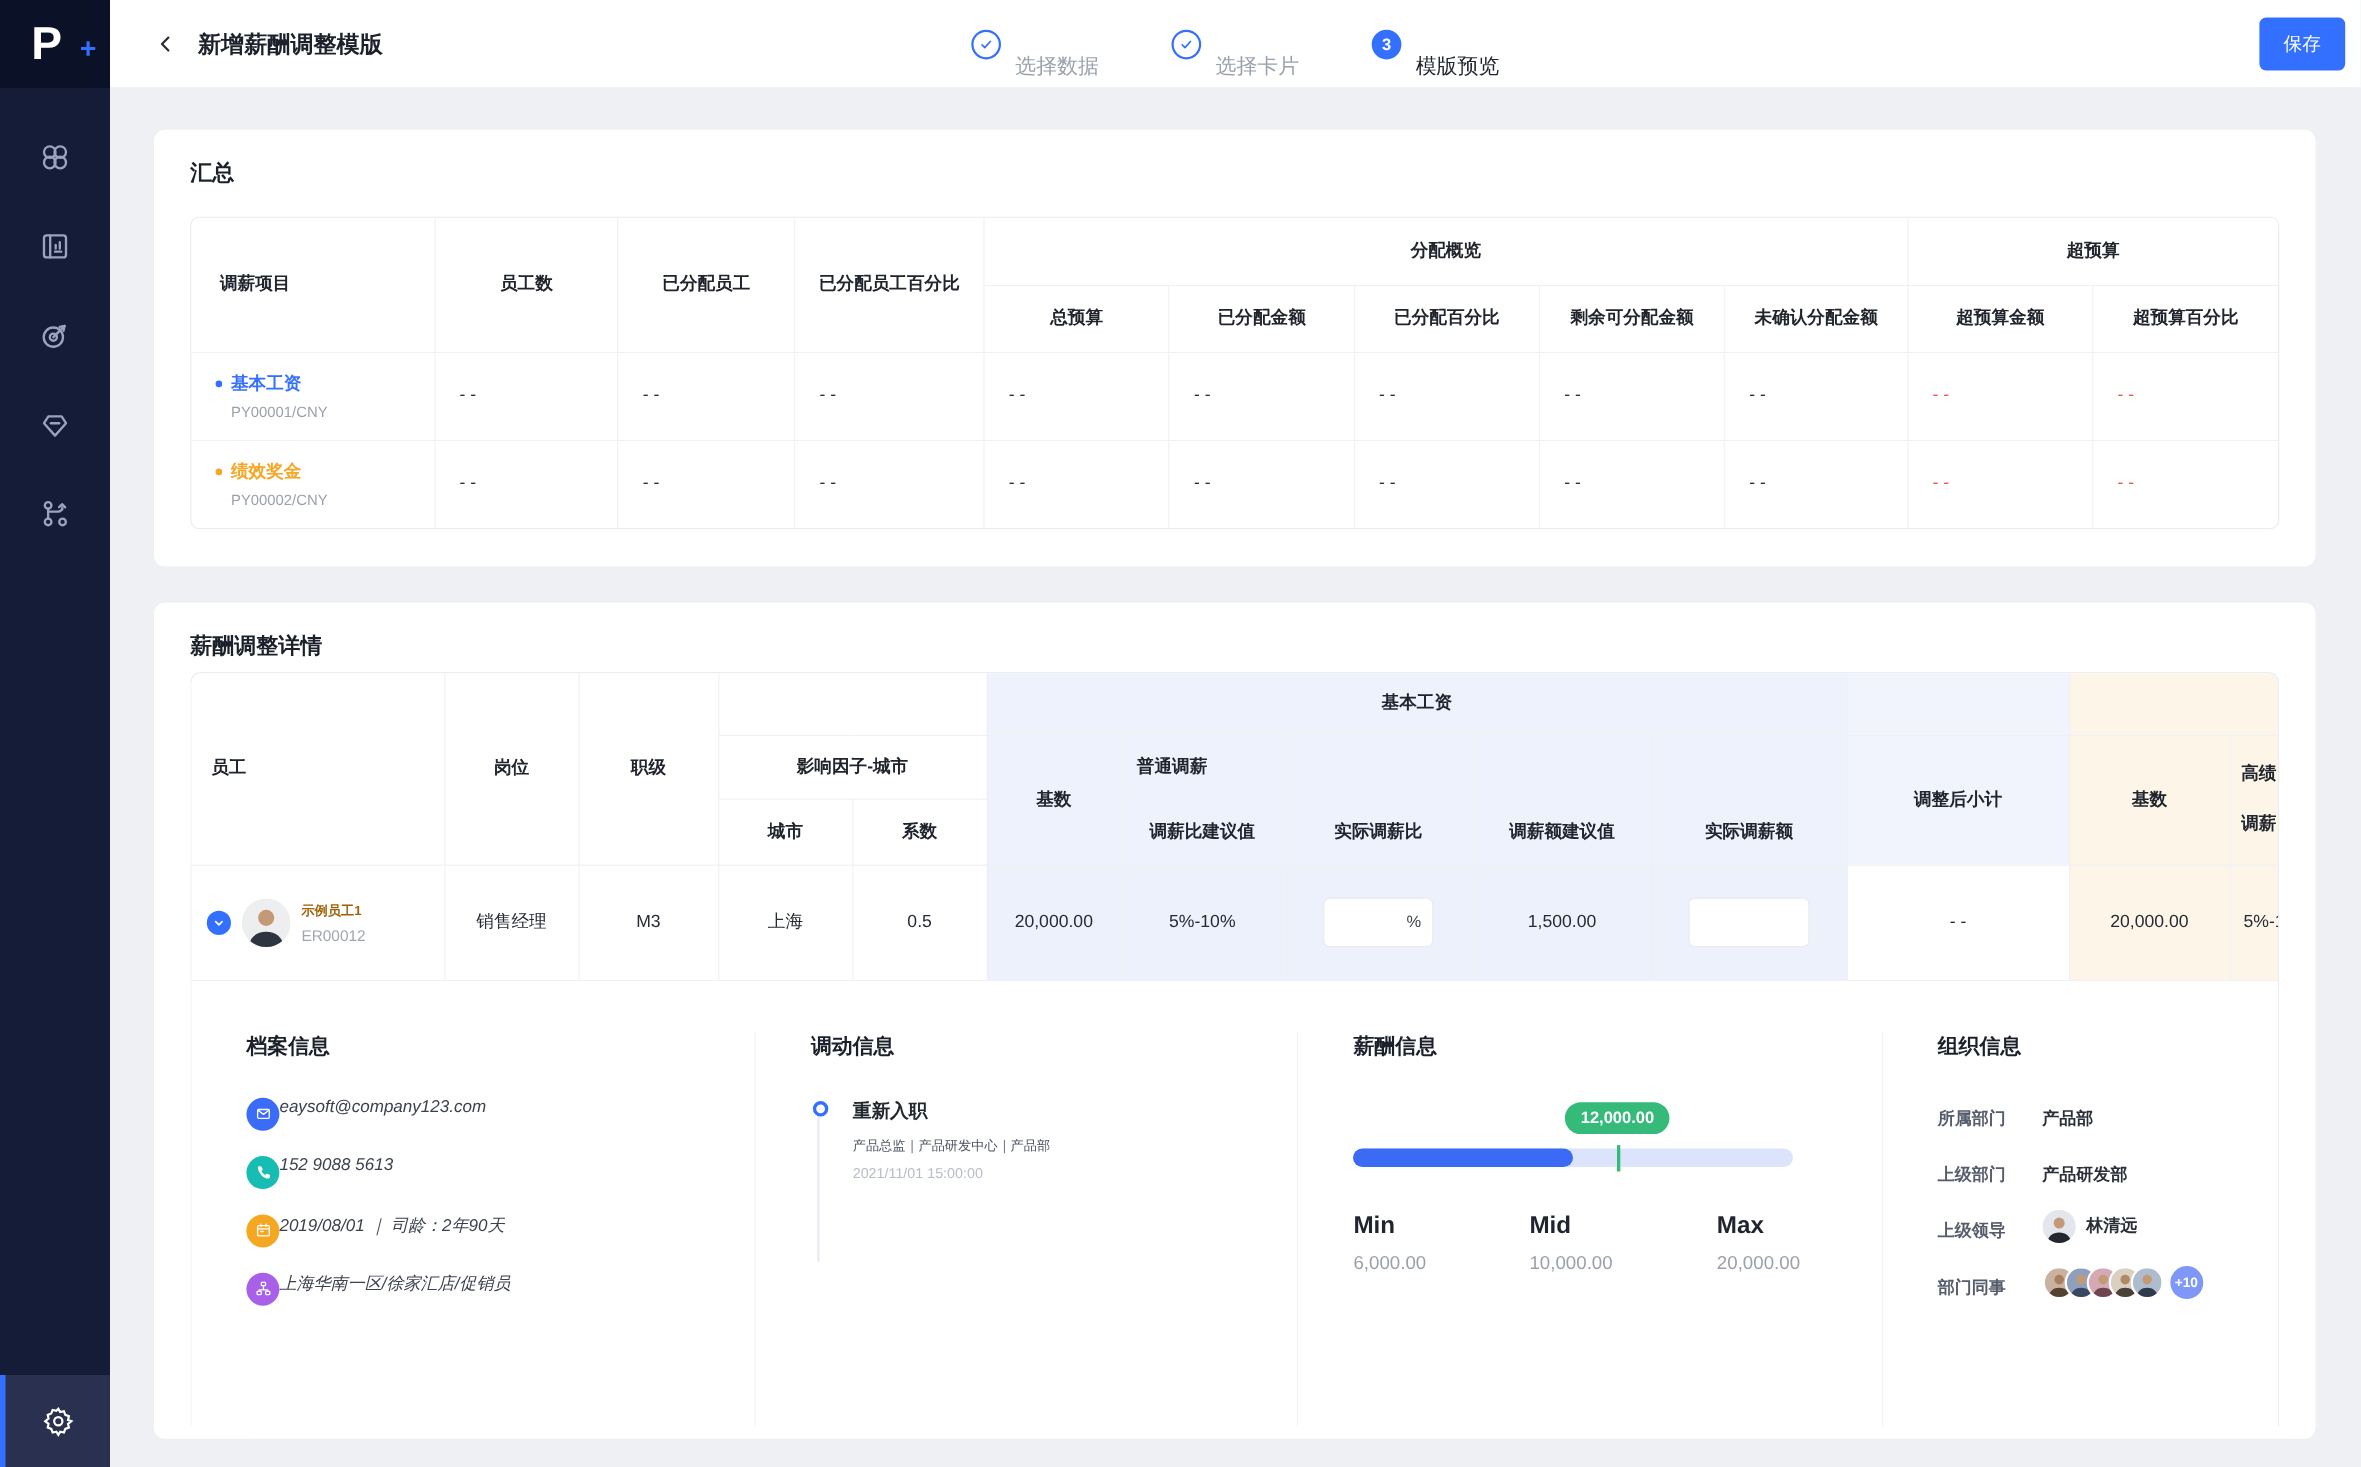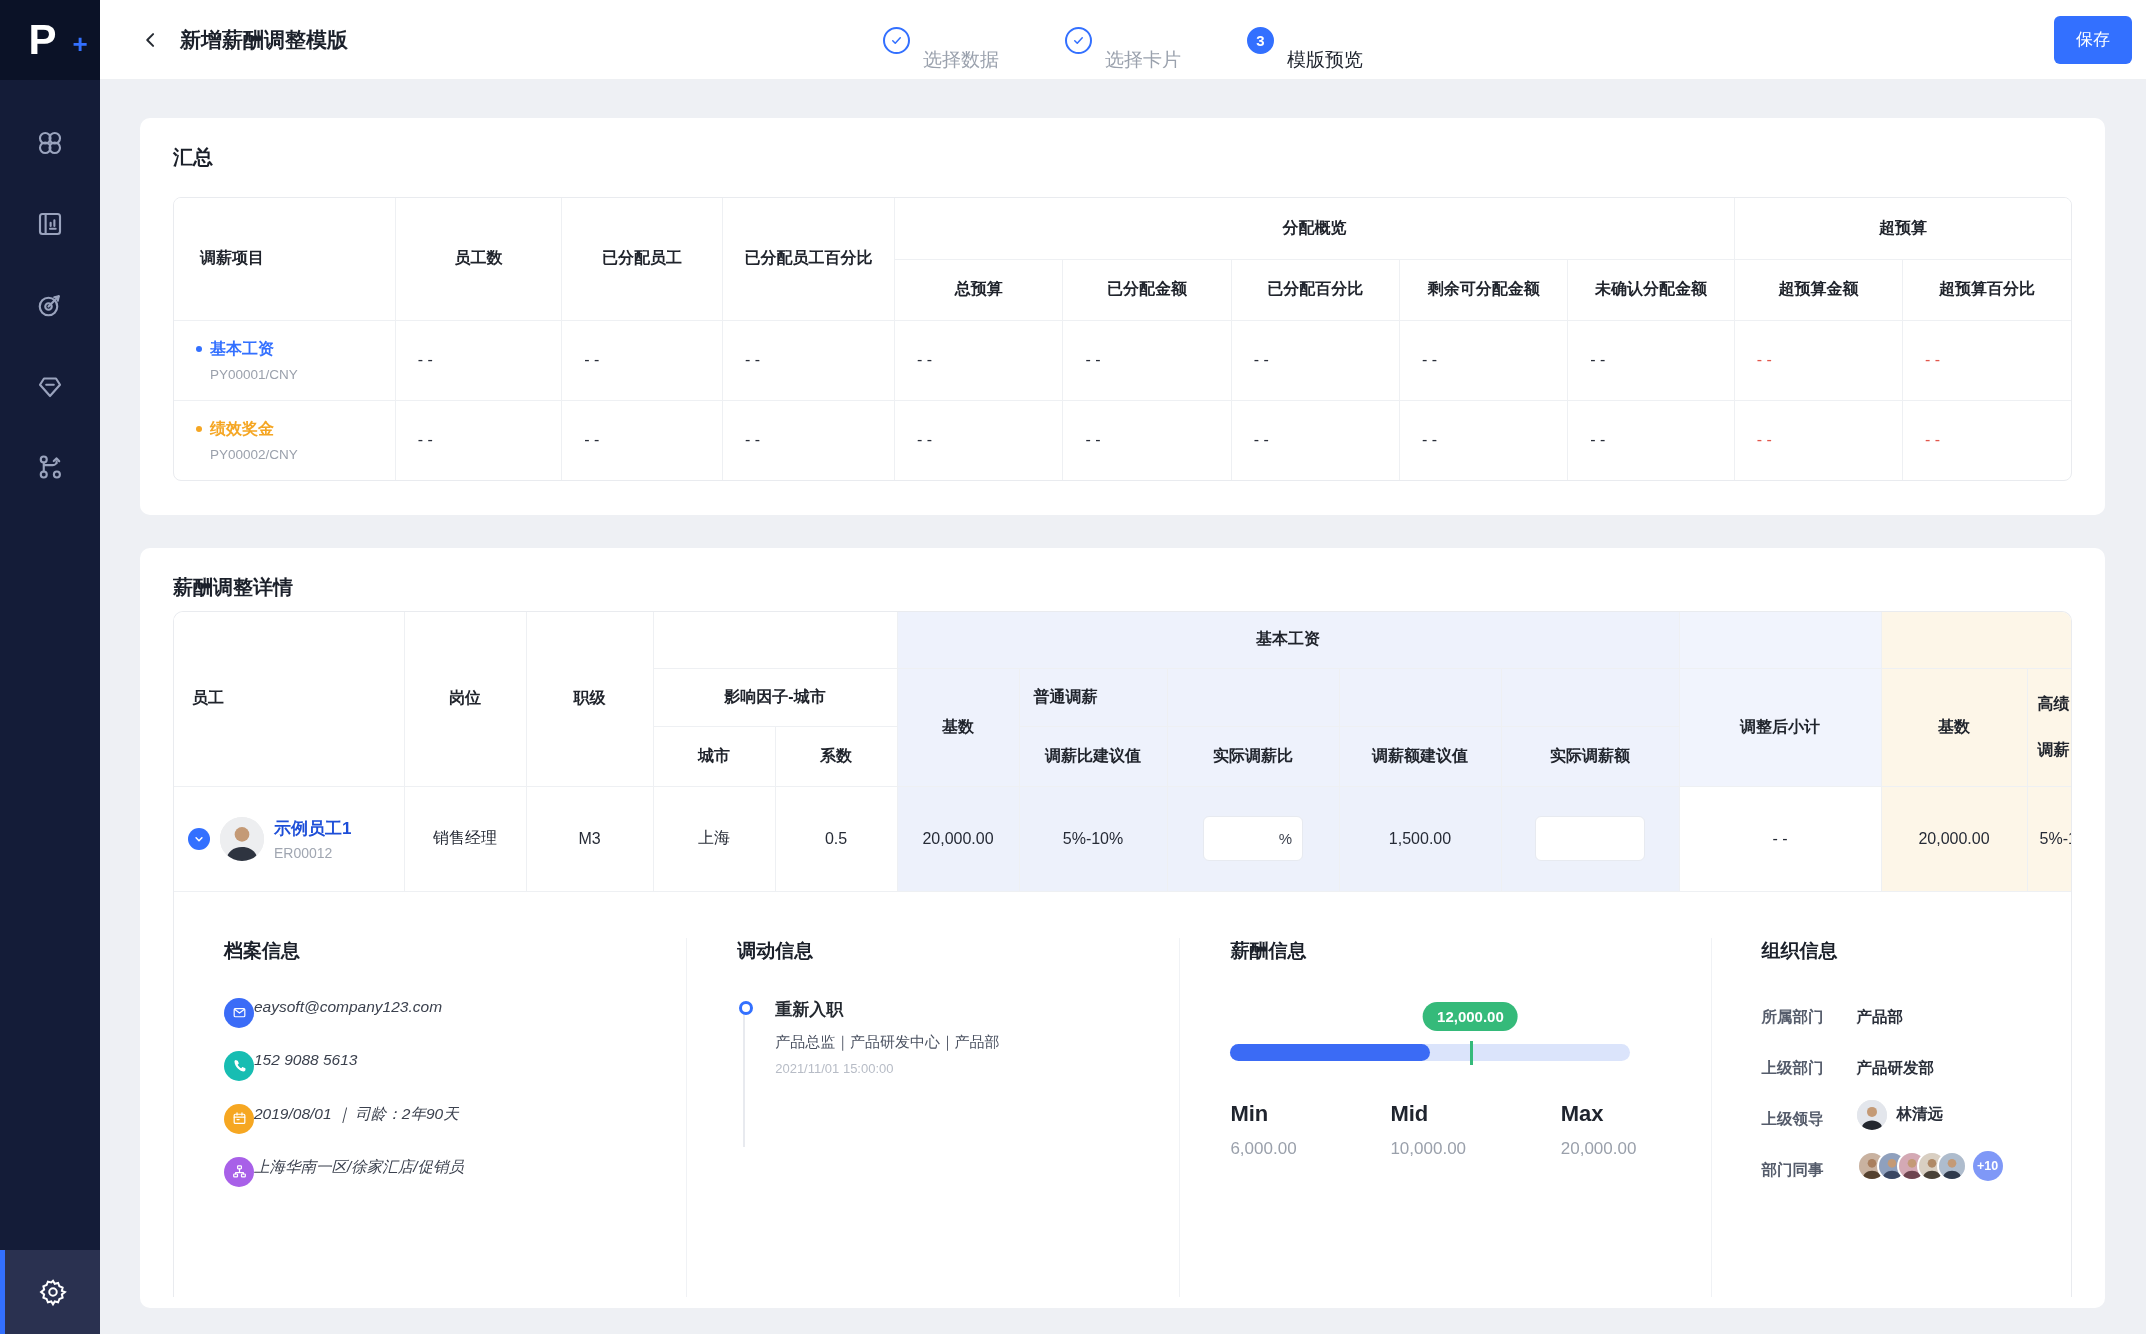--- a/index.html
+++ b/index.html
@@ -78,21 +78,21 @@
   th.bg-cream, td.bg-cream { background:#fdf6e8; }
   th.th-employee { text-align:left; padding-left:18px; }
   th.th-left { text-align:left; padding-left:14px; }
   .emp-cell { display:flex; align-items:center; gap:10px; padding-left:14px; text-align:left; }
   .expand-btn { width:22px; height:22px; border-radius:50%; background:#3370ff; border:none; flex:0 0 22px;
     display:flex; align-items:center; justify-content:center; cursor:pointer; }
   .expand-btn svg { width:14px; height:14px; stroke:#fff; stroke-width:2.6; fill:none; stroke-linecap:round; stroke-linejoin:round; }
   .avatar { border-radius:50%; overflow:hidden; background:#e9eaec; flex:0 0 auto; }
   .avatar svg { width:100%; height:100%; display:block; }
   .emp-avatar { width:44px; height:44px; }
-  .emp-name { font-size:17px; font-weight:600; color:#1d4ed8; }
+  .emp-name { font-size:12px; font-weight:600; color:#a16207; }
   .emp-id { font-size:14px; color:#a0a6b1; margin-top:5px; }
   .cell-input { background:#fff; border:1px solid #e7eaf0; border-radius:6px; height:45px;
     display:inline-flex; align-items:center; justify-content:flex-end; padding:0 10px; }
   .cell-input input { border:none; outline:none; width:100%; height:100%; font-size:15px; font-family:inherit; text-align:right; background:transparent; }
   .cell-input .suffix { font-size:15px; color:#3f4450; margin-left:4px; }
   .ratio-input { width:100px; } .amount-input { width:110px; }
   .clip-lines div { line-height:2.9; font-weight:700; text-align:left; padding-left:10px; white-space:nowrap; }
   td.clip-val { text-align:left; padding-left:12px; white-space:nowrap; }
 
   
@@ -106,21 +106,21 @@
   .icon-circle { width:30px; height:30px; border-radius:50%; flex:0 0 30px; display:flex; align-items:center; justify-content:center; }
   .icon-circle svg { width:17px; height:17px; stroke:#fff; fill:none; stroke-width:1.7; stroke-linecap:round; stroke-linejoin:round; }
   .ic-mail { background:#3b6cf7; } .ic-phone { background:#17bdb2; } .ic-calendar { background:#f6a722; } .ic-org { background:#a860e8; }
   .profile-text { font-size:15.5px; color:#3b414e; }
 
   .timeline { position:relative; padding-left:2px; }
   .timeline-line { position:absolute; left:6px; top:16px; width:2px; background:#e8eaef; }
   .tl-event { position:relative; padding-left:36px; margin-bottom:34px; }
   .tl-node { position:absolute; left:0; top:3px; width:14px; height:14px; border-radius:50%; border:3px solid #3370ff; background:#fff; }
   .tl-name { font-size:17px; font-weight:700; color:#23282f; margin-bottom:12px; }
-  .tl-detail { font-size:15px; color:#4a5160; margin-bottom:9px; }
+  .tl-detail { font-size:12px; color:#4a5160; margin-bottom:9px; }
   .tl-time { font-size:13px; color:#b7bcc6; }
 
   .bar-area { position:relative; width:400px; margin-top:80px; }
   .bar-badge { position:absolute; top:-42px; transform:translateX(-50%); background:#35ba7a; color:#fff;
     font-size:15px; font-weight:700; height:29px; line-height:29px; padding:0 14px; border-radius:15px; white-space:nowrap; }
   .bar-track { position:relative; height:17px; border-radius:9px; background:#dbe4fb; }
   .bar-fill { position:absolute; left:0; top:0; height:17px; border-radius:9px; background:#3b6bf5; }
   .bar-marker { position:absolute; top:-3px; width:3px; height:24px; background:#35ba7a; }
   .bar-scale { position:relative; margin-top:40px; height:70px; }
   .scale-item { position:absolute; top:0; }

